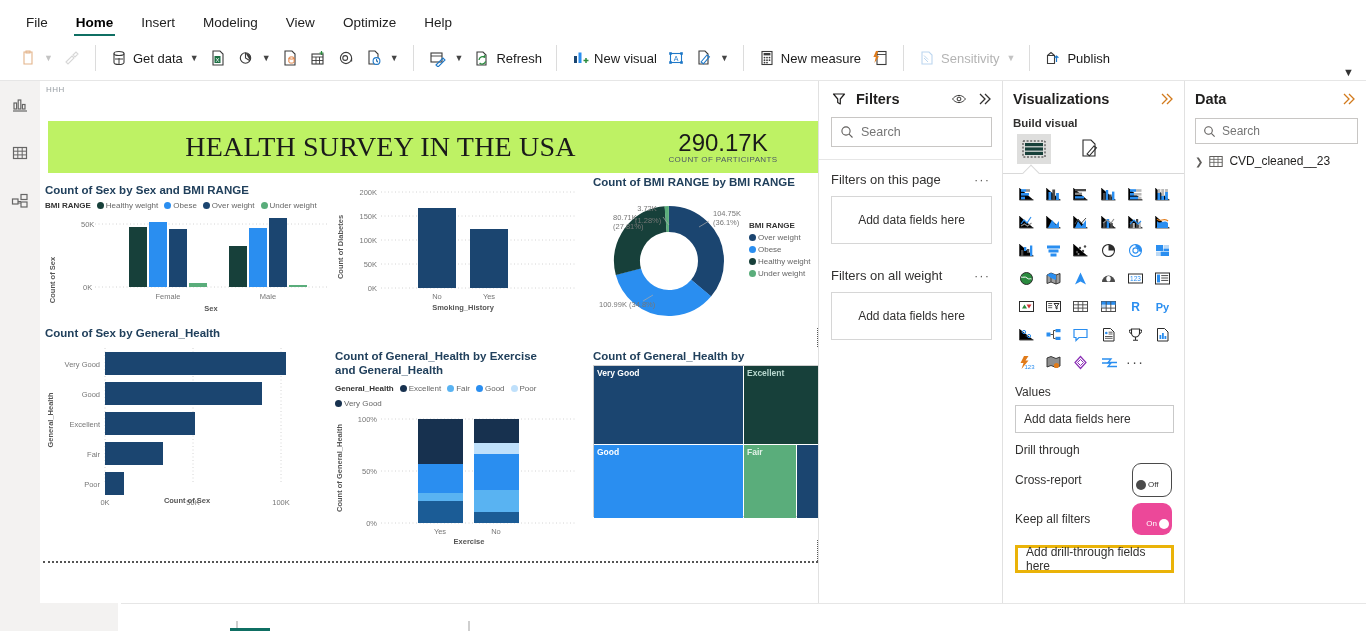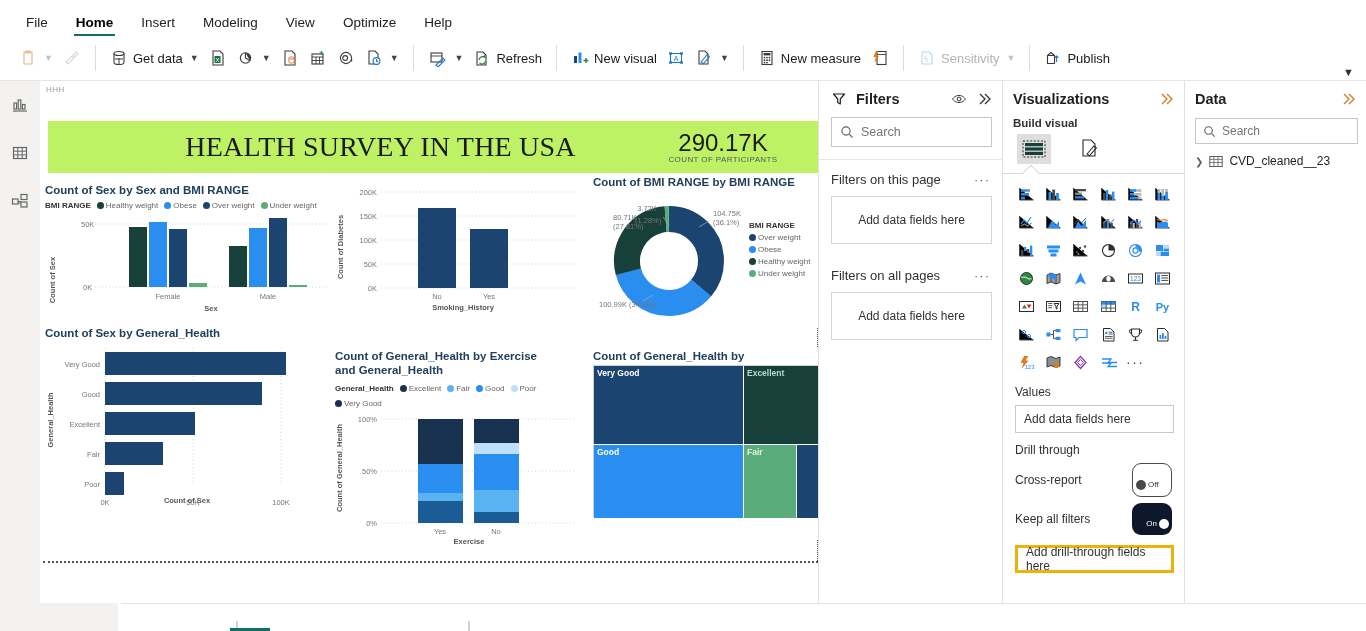--- a/index.html
+++ b/index.html
@@ -159,21 +159,21 @@
   }
   .tgl-row {
     display: flex; align-items: center; padding: 6px 12px 0 12px;
   }
   .tgl-lbl { font-size: 12px; color: #323130; flex: 1; }
   .toggle {
     width: 40px; height: 16px; border-radius: 9px; display: flex; 
     font-size: 8px; padding: 16px 3px;
   }
   .toggle.off { background: #fff; border: 1px solid #4a4a4a; color: #333; justify-content: flex-start; gap: 2px;}
-  .toggle.on { background: #0f172a; color: #fff; justify-content: flex-end; gap: 2px; }
+  .toggle.on { background: #ec4899; color: #fff; justify-content: flex-end; gap: 2px; }
   .knob { width: 10px; height: 10px; border-radius: 50%; }
   .toggle.off .knob { background: #4a4a4a; }
   .toggle.on .knob { background: #fff; }
 
   
   .pane-data {
     position: absolute; right: 0; top: 81px; width: 181px; bottom: 28px; background: #fff;
   }
   .data-search {
     margin: 3px 8px 0 10px; height: 26px; border: 1px solid #c8c6c4;
@@ -650,21 +650,21 @@
     </div>
     <div class="fdiv"></div>
 
     <div class="fsec-head">
       <span class="fsec-title">Filters on this page</span>
       <span class="fdots">···</span>
     </div>
     <div class="dropzone">Add data fields here</div>
 
     <div class="fsec-head" style="padding-top:24px;">
-      <span class="fsec-title">Filters on all pages</span>
+      <span class="fsec-title">Filters on all weight</span>
       <span class="fdots">···</span>
     </div>
     <div class="dropzone">Add data fields here</div>
   </div>
 
   <div class="pane-vis">
     <div class="pane-head" style="padding-left:10px;">
       <span class="pane-title">Visualizations</span>
       <span class="pane-ico">
         <svg width="16" height="14" viewBox="0 0 16 14">

